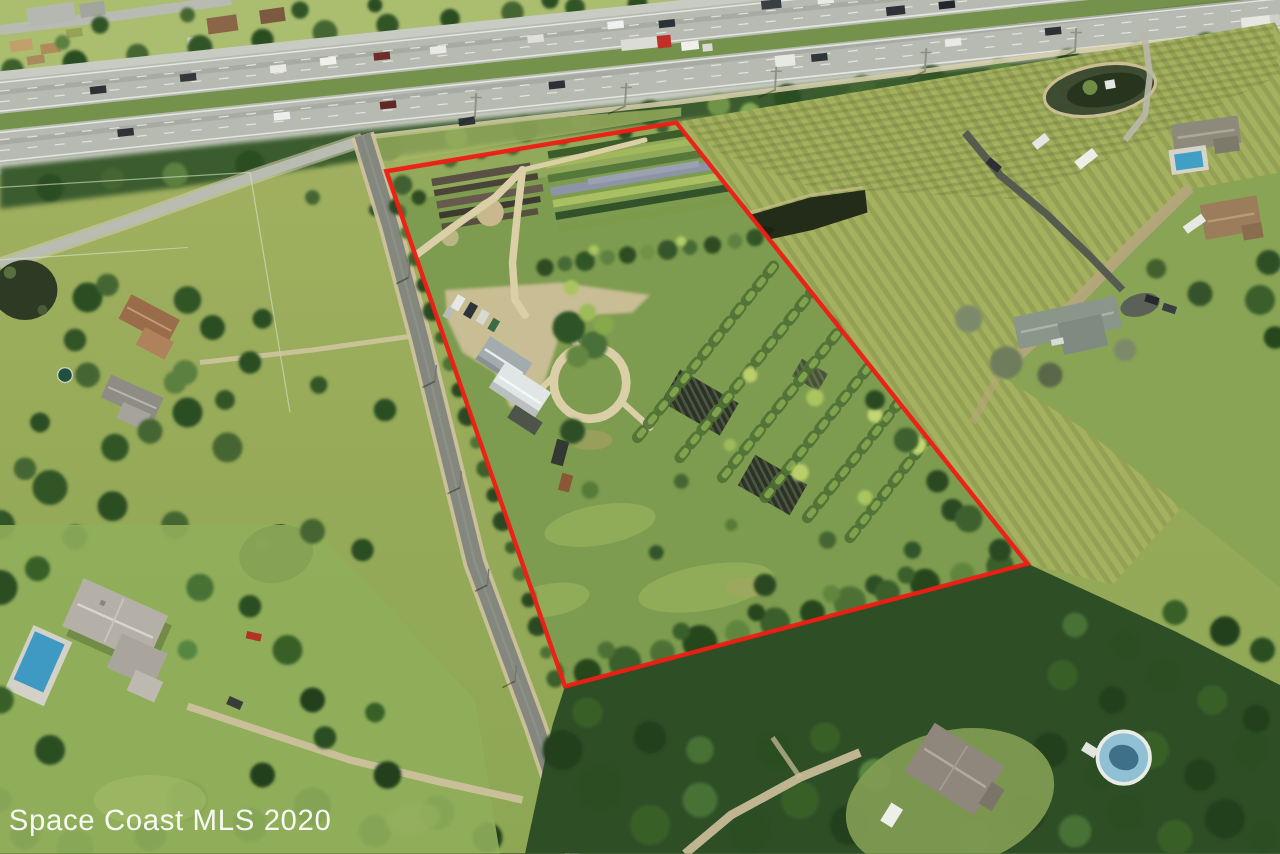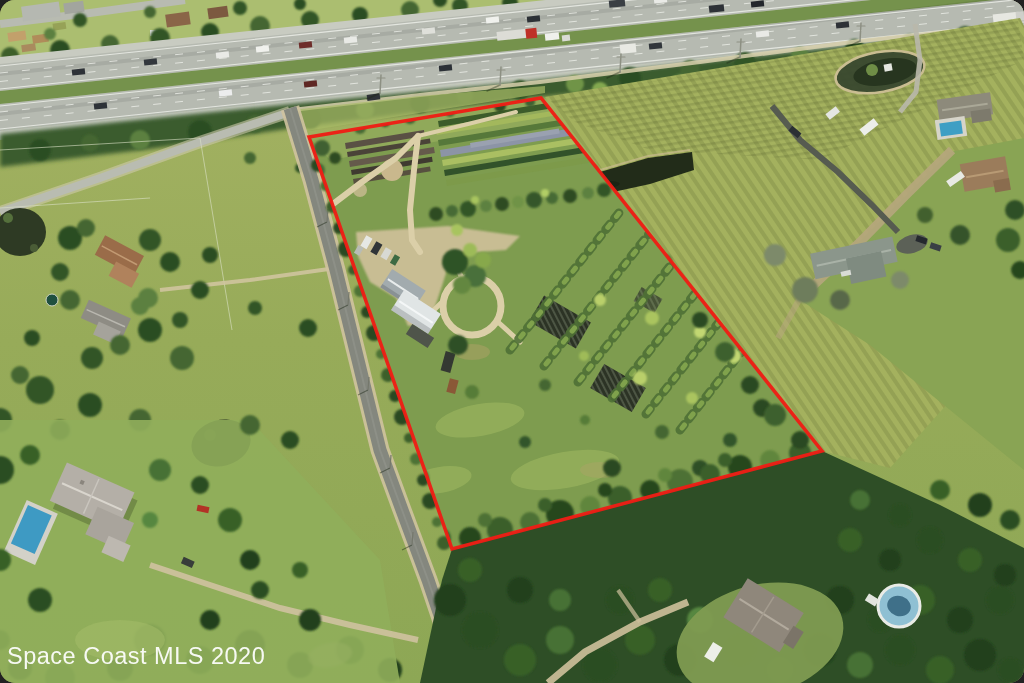--- a/index.html
+++ b/index.html
@@ -1,16 +1,16 @@
 <!DOCTYPE html>
 <html><head>
 <meta charset="utf-8">
 <style>
   html,body{margin:0;padding:0;background:#222;}
-  .photo{position:relative;width:1024px;height:683px;overflow:hidden;font-family:"Liberation Sans",sans-serif;border-radius:15px;}
+  .photo{position:relative;width:1024px;height:683px;overflow:hidden;font-family:"Liberation Sans",sans-serif;}
   .photo svg{display:block;}
   text.wm{font-family:"Liberation Sans",sans-serif;font-size:23.5px;letter-spacing:.5px;fill:#ffffff;opacity:.93;}
 </style>
 </head>
 <body>
 
 <div class="photo">
 <svg width="1024" height="683" viewBox="0 0 1024 683">
 <defs>
   <clipPath id="clip-prop">

